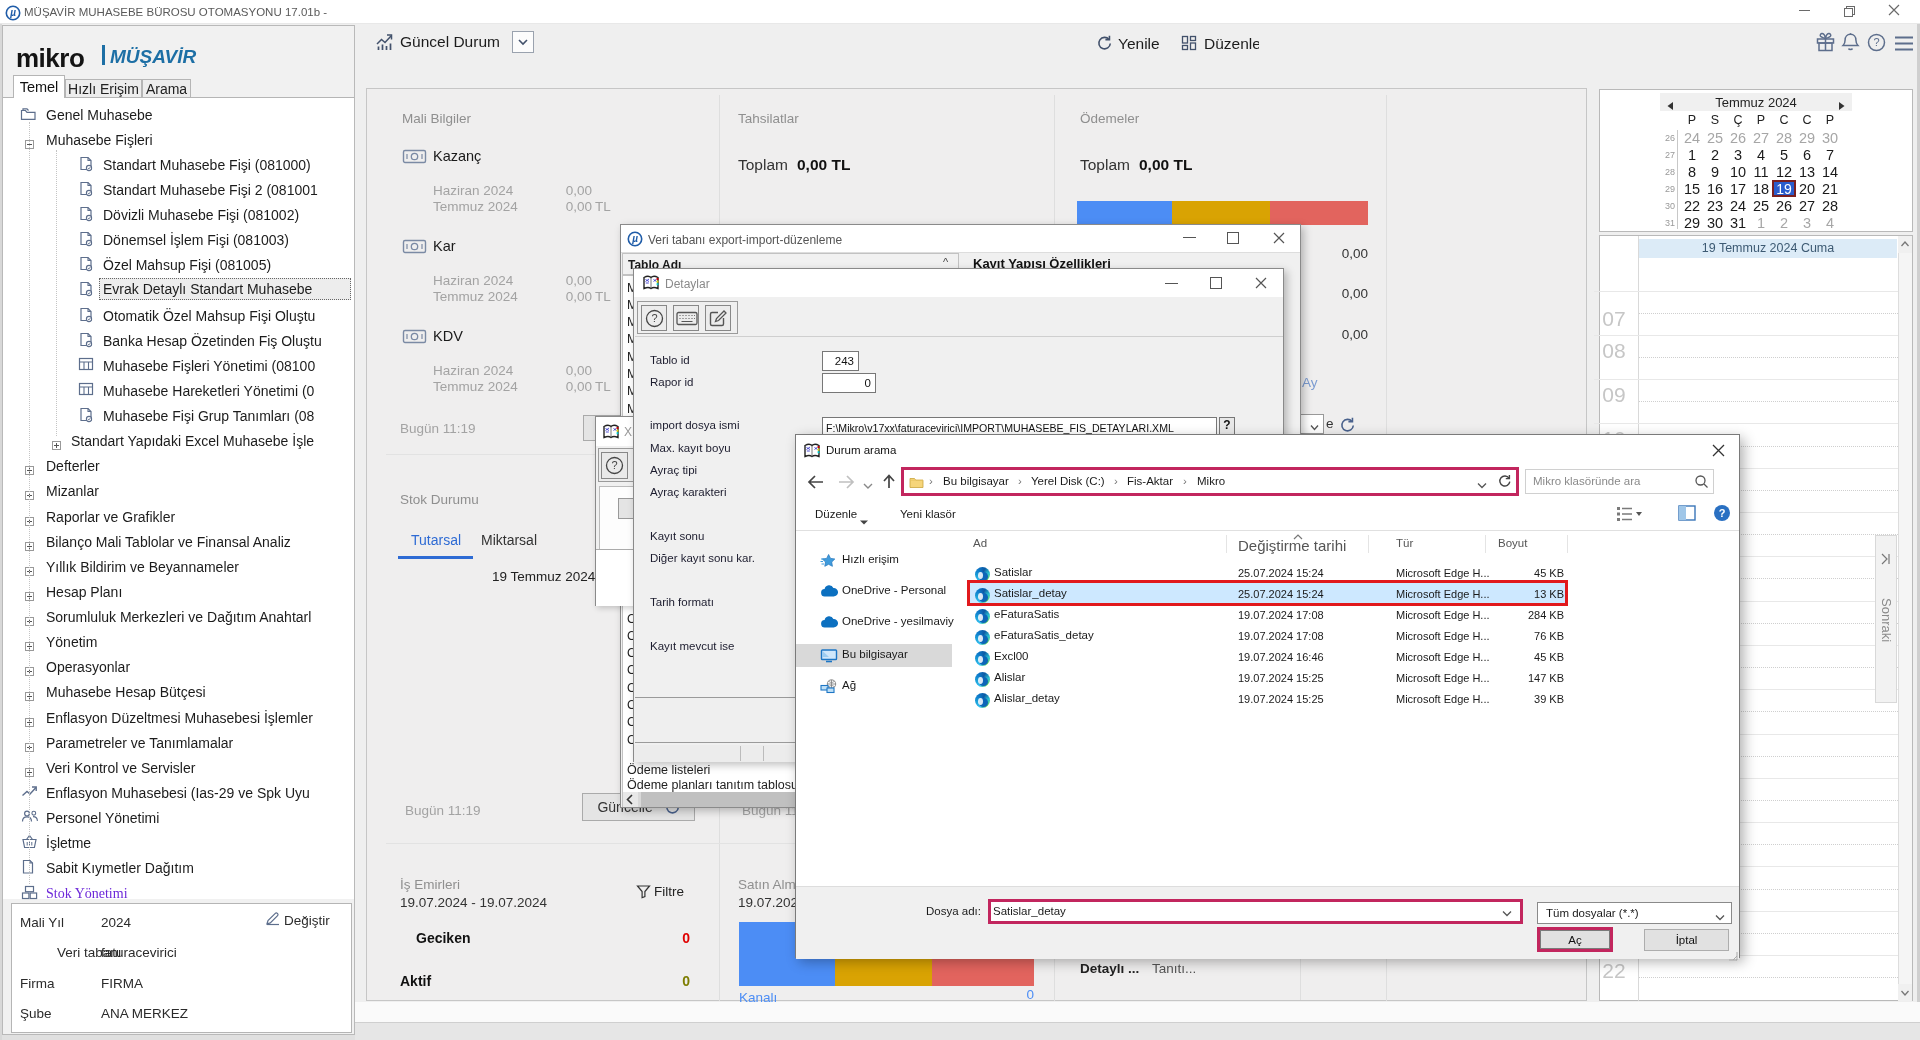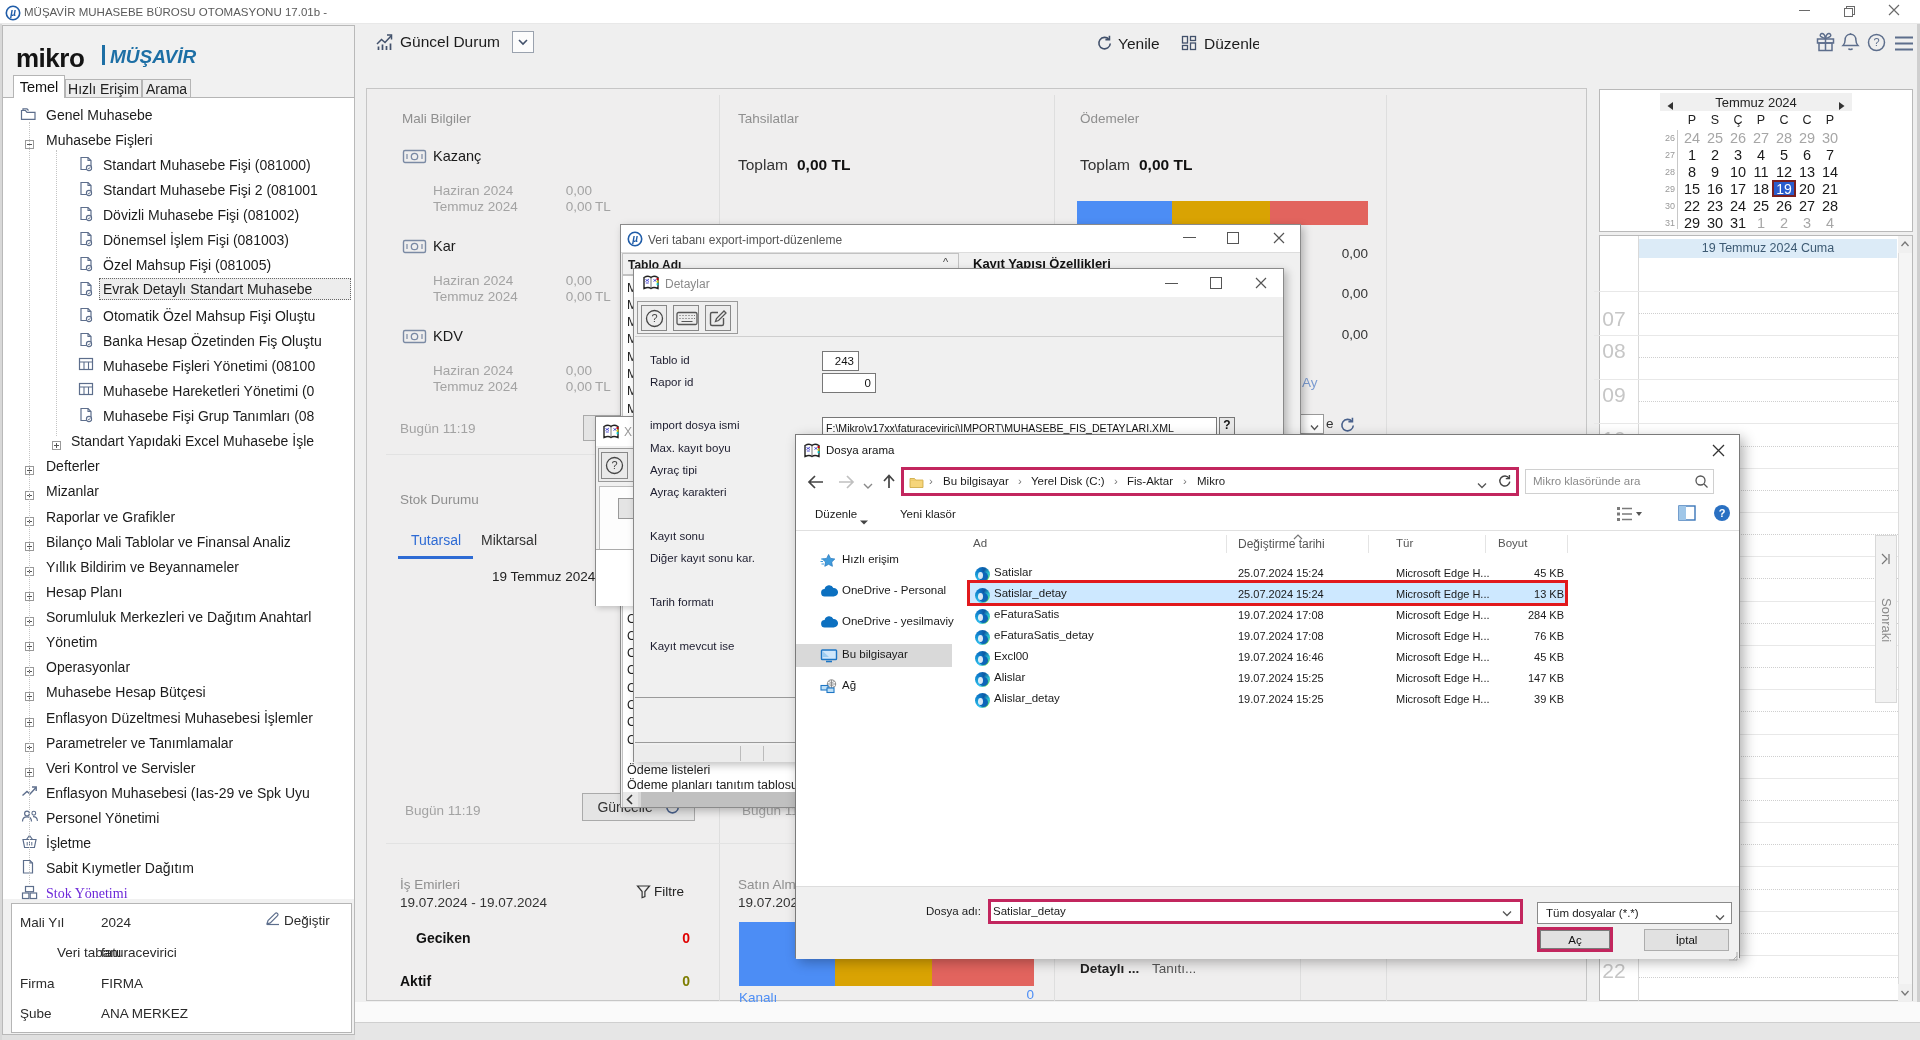--- a/index.html
+++ b/index.html
@@ -617,21 +617,21 @@
 <div style="position:absolute;left:795px;top:434px;width:945px;height:524px;background:#f0f0f0;border:1px solid #7a7a7a;box-shadow:4px 4px 12px rgba(0,0,0,0.3);z-index:40;">
 <div style="position:absolute;left:0px;top:0px;width:943px;height:30px;background:#fff;"></div>
 <div style="position:absolute;left:8px;top:8px;width:17px;height:16px;"><svg width="17" height="16" viewBox="0 0 17 16">
           <path d="M1 2.5 c2.5-1.5 5.5-1.5 7 0 c1.5-1.5 4.5-1.5 7 0 v11 c-2.5-1.2-5.5-1.2-7 0 c-1.5-1.2-4.5-1.2-7 0 z" fill="#fff" stroke="#222" stroke-width="1.4"></path>
           <path d="M8 2.5 v11" stroke="#555" stroke-width="0.8"></path>
           <path d="M2.5 4.5 l3.5 2 M6 4 l-3.5 2.5 M2.8 8 h3 M10.5 4.5 l3 2 M13.5 4.2 l-3 2.3" stroke="#3c3ccc" stroke-width="0.9"></path>
           <rect x="13.6" y="3" width="1.8" height="2" fill="#c00"></rect>
           <rect x="13.6" y="5.6" width="1.8" height="2" fill="#dd0"></rect>
           <rect x="13.6" y="8.2" width="1.8" height="2" fill="#0cc"></rect>
         </svg></div>
-<div style="position:absolute;left:30px;top:9px;width:200px;height:14px;font-size:11.5px;color:#111;">Dosya arama</div>
+<div style="position:absolute;left:30px;top:9px;width:200px;height:14px;font-size:11.5px;color:#111;">Durum arama</div>
 <div style="position:absolute;left:915px;top:8px;width:15px;height:15px;"><svg width="15" height="15" viewBox="0 0 15 15">
           <path d="M2 2 L13 13 M13 2 L2 13" stroke="#333" stroke-width="1.3"></path>
         </svg></div>
 <div style="position:absolute;left:0px;top:30px;width:943px;height:33px;background:#fff;"></div>
 <div style="position:absolute;left:10px;top:38px;width:20px;height:18px;"><svg width="20" height="18" viewBox="0 0 20 18">
           <path d="M17 9 H3 M9 3 L3 9 l6 6" fill="none" stroke="#444" stroke-width="1.7"></path>
         </svg></div>
 <div style="position:absolute;left:40px;top:38px;width:20px;height:18px;"><svg width="20" height="18" viewBox="0 0 20 18">
           <path d="M3 9 h14 M11 3 l6 6 -6 6" fill="none" stroke="#c0c0c0" stroke-width="1.7"></path>
         </svg></div>
@@ -710,21 +710,21 @@
         </svg></div>
 <div style="position:absolute;left:46px;top:213px;width:112px;height:14px;font-size:11.5px;color:#1a1a1a;white-space:nowrap;overflow:hidden;">Bu bilgisayar</div>
 <div style="position:absolute;left:24px;top:244px;width:18px;height:15px;"><svg width="18" height="15" viewBox="0 0 18 15">
           <circle cx="11.5" cy="5" r="4.2" fill="none" stroke="#888" stroke-width="1"></circle>
           <path d="M7.4 5 h8.2 M11.5 0.9 v8.2 M8.6 2 c2 2 4 2 5.8 0 M8.6 8 c2-2 4-2 5.8 0" stroke="#888" stroke-width="0.9" fill="none"></path>
           <rect x="1" y="6.5" width="7" height="4.5" fill="#bfe0f6" stroke="#1d76c5" stroke-width="1.1"></rect>
           <rect x="7" y="9" width="7" height="4.5" fill="#bfe0f6" stroke="#1d76c5" stroke-width="1.1"></rect>
         </svg></div>
 <div style="position:absolute;left:46px;top:244px;width:112px;height:14px;font-size:11.5px;color:#1a1a1a;white-space:nowrap;overflow:hidden;">Ağ</div>
 <div style="position:absolute;left:177px;top:102px;width:120px;height:14px;font-size:11.5px;color:#555;">Ad</div>
-<div style="position:absolute;left:442px;top:102px;width:120px;height:14px;font-size:12px;color:#555;">Değiştirme tarihi</div>
+<div style="position:absolute;left:442px;top:102px;width:120px;height:14px;font-size:15px;color:#555;">Değiştirme tarihi</div>
 <div style="position:absolute;left:600px;top:102px;width:120px;height:14px;font-size:11.5px;color:#555;">Tür</div>
 <div style="position:absolute;left:702px;top:102px;width:120px;height:14px;font-size:11.5px;color:#555;">Boyut</div>
 <div style="position:absolute;left:496px;top:92px;width:12px;height:8px;"><svg width="12" height="8" viewBox="0 0 12 8">
           <path d="M2 6 l4-4 4 4" fill="none" stroke="#777" stroke-width="1.2"></path>
         </svg></div>
 <div style="position:absolute;left:430px;top:100px;width:1px;height:18px;background:#e4e4e4;"></div>
 <div style="position:absolute;left:572px;top:100px;width:1px;height:18px;background:#e4e4e4;"></div>
 <div style="position:absolute;left:689px;top:100px;width:1px;height:18px;background:#e4e4e4;"></div>
 <div style="position:absolute;left:771px;top:100px;width:1px;height:18px;background:#e4e4e4;"></div>
 <div style="position:absolute;left:179px;top:130px;width:15px;height:15px;"><span style="display:inline-block;width:15px;height:15px;border-radius:50%;background:conic-gradient(from 200deg, #35c1f1, #1a9fd9, #0d78c9, #0c59a4, #2bc3d2, #71d44f, #35c1f1);position:relative;overflow:hidden;vertical-align:middle;"><span style="position:absolute;left:28%;top:34%;width:58%;height:58%;border-radius:50%;background:#0d65b8;"></span><span style="position:absolute;left:20%;top:30%;width:34%;height:46%;border-radius:50%;background:#fff;opacity:.85;"></span></span></div>

